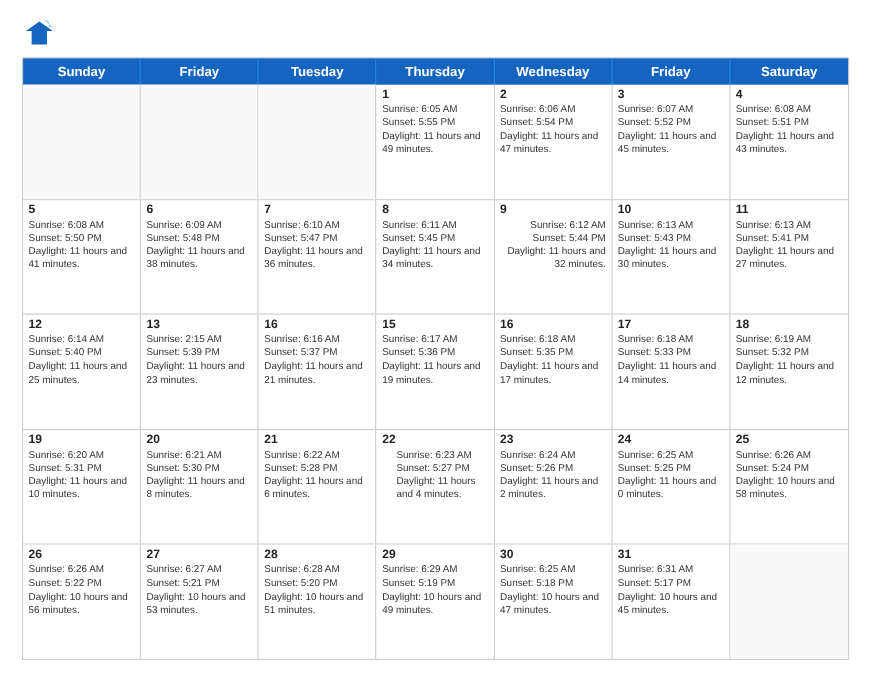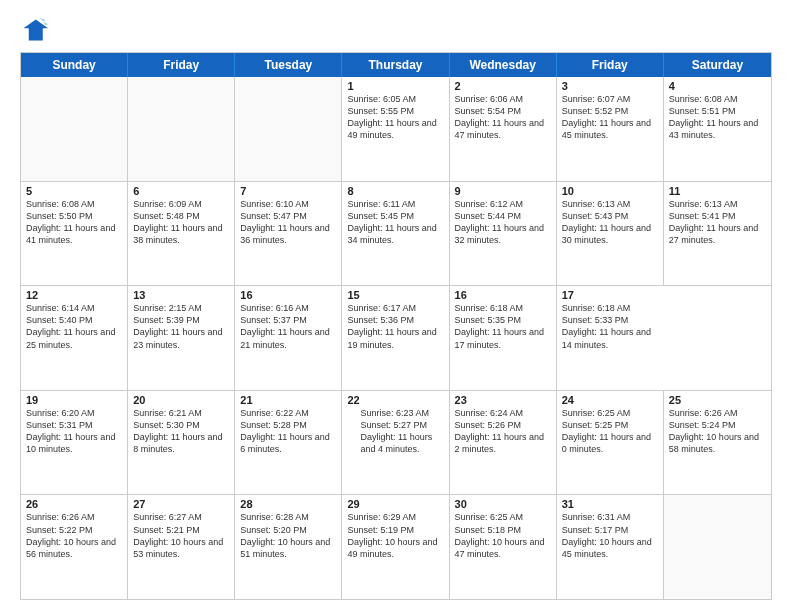--- a/index.html
+++ b/index.html
@@ -190,21 +190,21 @@
 Daylight: 11 hours and 36 minutes.</div>
           </div>
           <div class="cal-cell">
             <div class="day-num">8</div>
             <div class="day-info" style="white-space: pre-line;">Sunrise: 6:11 AM
 Sunset: 5:45 PM
 Daylight: 11 hours and 34 minutes.</div>
           </div>
           <div class="cal-cell">
             <div class="day-num">9</div>
-            <div class="day-info" style="white-space: pre-line;">Sunrise: 6:12 AM
+            <div class="day-info" style="white-space: pre-line; text-align: right;">Sunrise: 6:12 AM
 Sunset: 5:44 PM
 Daylight: 11 hours and 32 minutes.</div>
           </div>
           <div class="cal-cell">
             <div class="day-num">10</div>
             <div class="day-info" style="white-space: pre-line;">Sunrise: 6:13 AM
 Sunset: 5:43 PM
 Daylight: 11 hours and 30 minutes.</div>
           </div>
           <div class="cal-cell">
@@ -243,20 +243,26 @@
             <div class="day-num">16</div>
             <div class="day-info" style="white-space: pre-line;">Sunrise: 6:18 AM
 Sunset: 5:35 PM
 Daylight: 11 hours and 17 minutes.</div>
           </div>
           <div class="cal-cell">
             <div class="day-num">17</div>
             <div class="day-info" style="white-space: pre-line;">Sunrise: 6:18 AM
 Sunset: 5:33 PM
 Daylight: 11 hours and 14 minutes.</div>
+          </div>
+          <div class="cal-cell">
+            <div class="day-num">18</div>
+            <div class="day-info" style="white-space: pre-line;">Sunrise: 6:19 AM
+Sunset: 5:32 PM
+Daylight: 11 hours and 12 minutes.</div>
           </div>
         </div>
         <div class="cal-row">
           <div class="cal-cell">
             <div class="day-num">19</div>
             <div class="day-info" style="white-space: pre-line;">Sunrise: 6:20 AM
 Sunset: 5:31 PM
 Daylight: 11 hours and 10 minutes.</div>
           </div>
           <div class="cal-cell">

